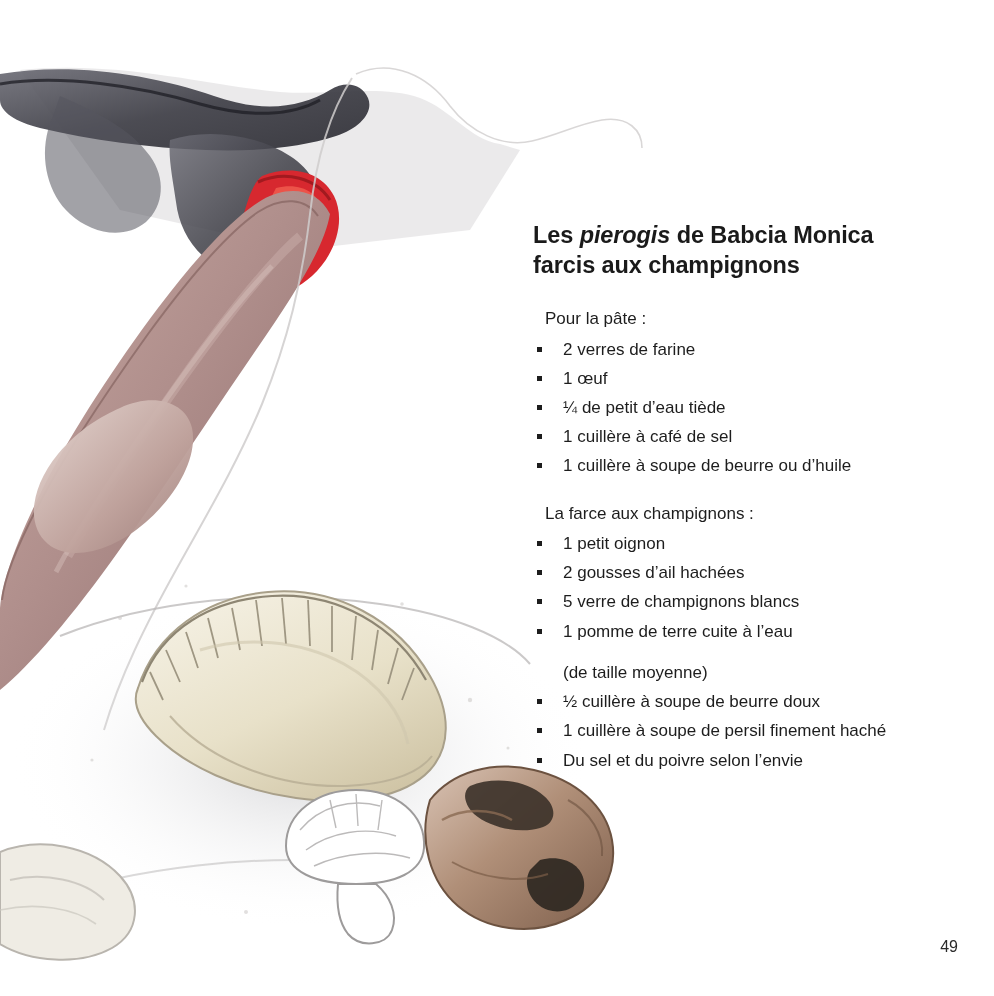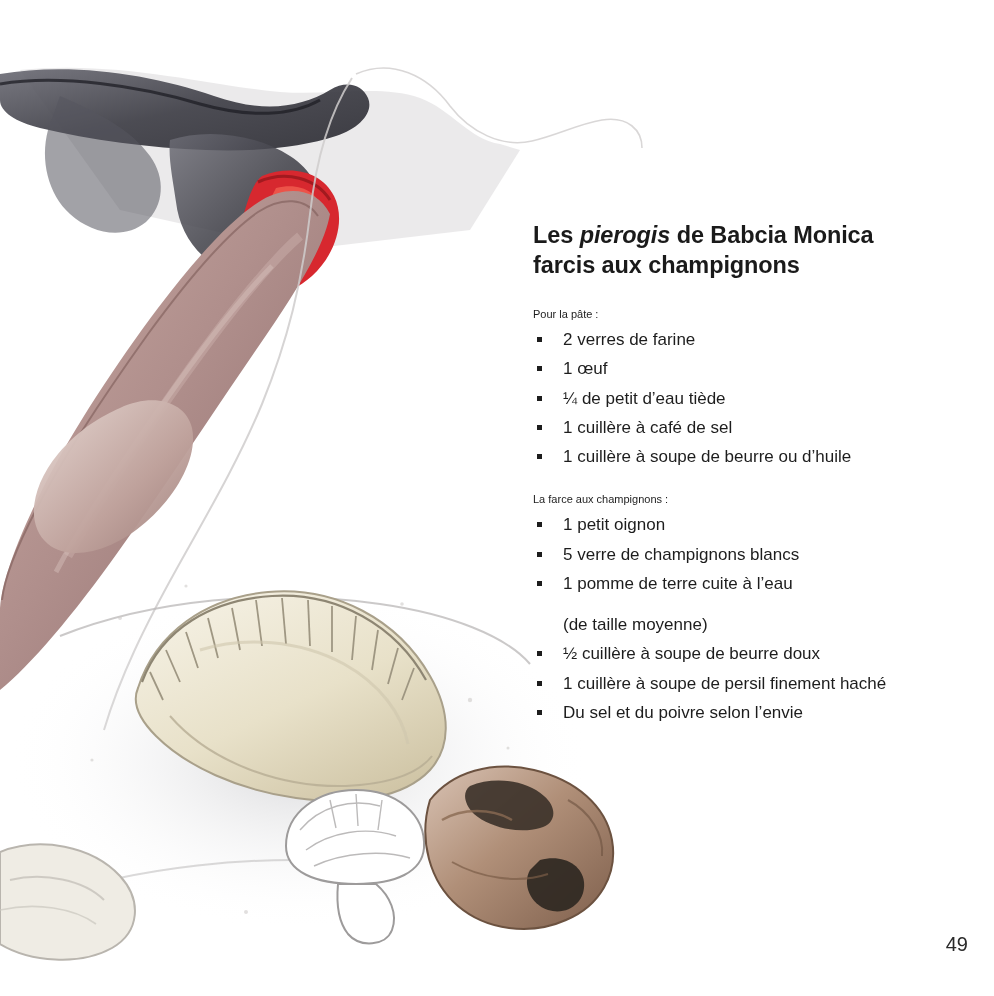--- a/index.html
+++ b/index.html
@@ -49,23 +49,23 @@
   }
   .section-heading {
     font-size: 22px;
     font-weight: bold;
     color: #1a1a1a;
     margin: 0 0 22px 0;
     letter-spacing: -0.1px;
   }
   .group { margin-bottom: 20px; }
   .group-label {
-    font-size: 11px;
+    font-size: 17px;
     color: #1d1d1d;
-    margin: 0 0 2px 0;
+    margin: 0 0 2px 12px;
     line-height: 1.55;
   }
   ul.ing-list {
     list-style: none;
     margin: 0;
     padding: 0;
   }
   ul.ing-list li {
     position: relative;
     font-size: 17px;
@@ -83,23 +83,23 @@
     background: #1d1d1d;
   }
   ul.ing-list li.cont {
     padding-left: 30px;
     margin-top: 12px;
   }
   ul.ing-list li.cont::before { display: none; }
 
   .page-number {
     position: absolute;
-    right: 26px;
+    right: 36px;
     bottom: 40px;
-    font-size: 20px;
+    font-size: 16px;
     color: #2a2a2a;
   }
 </style>
 </head>
 <body>
 
 <div id="page">
 
   <div class="illus">
     <svg viewBox="0 0 994 996" xmlns="http://www.w3.org/2000/svg" aria-hidden="true">
@@ -297,20 +297,21 @@
         <li>¼ de petit d’eau tiède</li>
         <li>1 cuillère à café de sel</li>
         <li>1 cuillère à soupe de beurre ou d’huile</li>
       </ul>
     </div>
 
     <div class="group">
       <p class="group-label">La farce aux champignons :</p>
       <ul class="ing-list">
         <li>1 petit oignon</li>
+        <li>2 gousses d’ail hachées</li>
         <li>5 verre de champignons blancs</li>
         <li>1 pomme de terre cuite à l’eau</li>
         <li class="cont">(de taille moyenne)</li>
         <li>½ cuillère à soupe de beurre doux</li>
         <li>1 cuillère à soupe de persil finement haché</li>
         <li>Du sel et du poivre selon l’envie</li>
       </ul>
     </div>
 
   </div>

